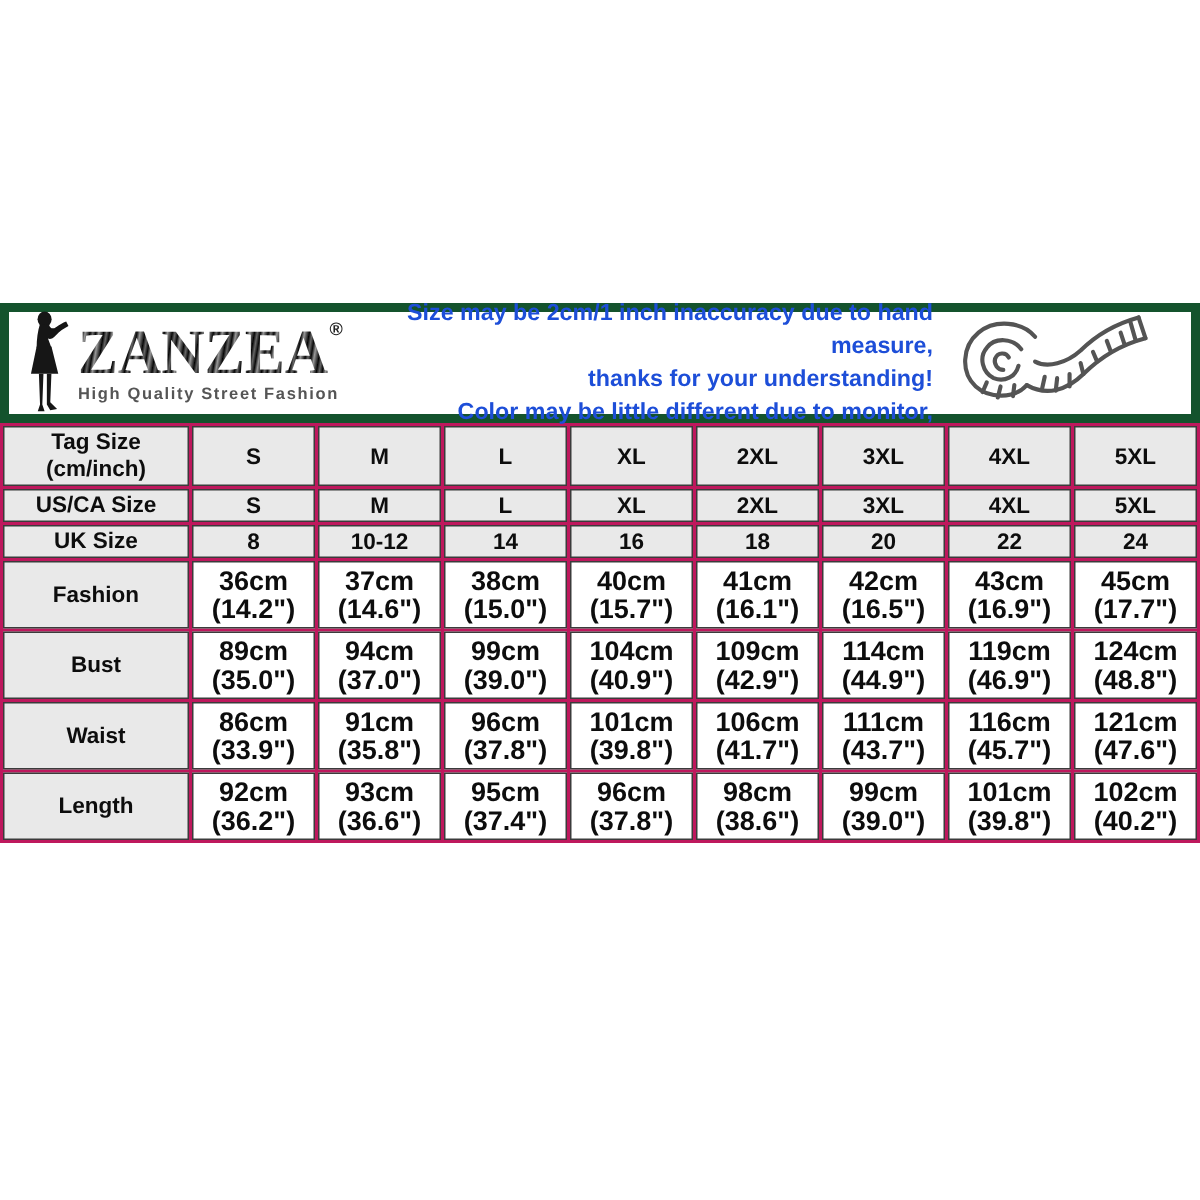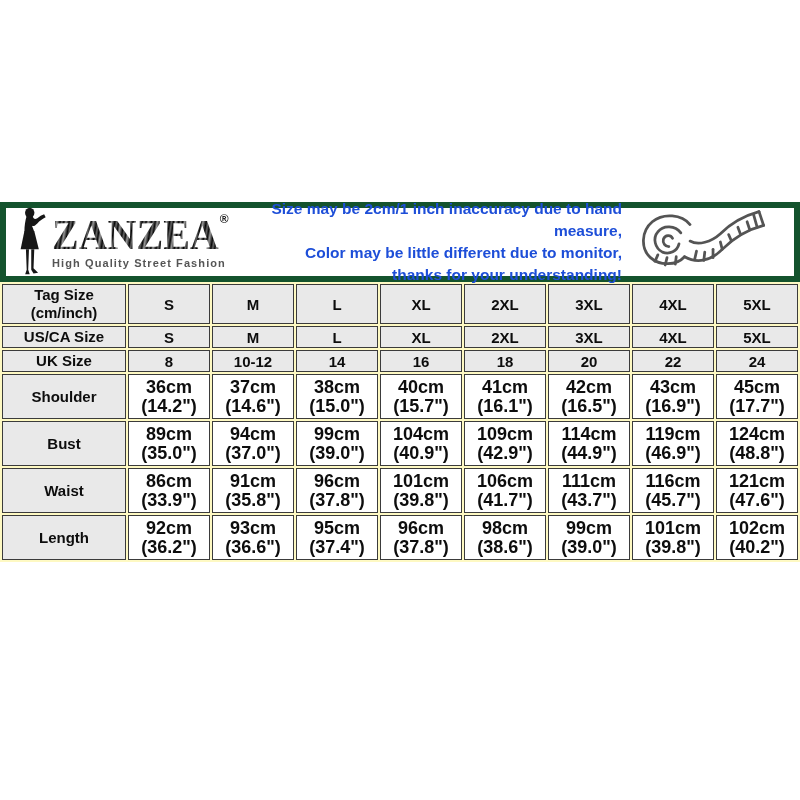--- a/index.html
+++ b/index.html
@@ -44,21 +44,21 @@
     line-height: 22px;
   }
   .tape-wrap { width: 172px; display: flex; justify-content: center; align-items: center; padding-right: 12px; }
 
   
   table.size-table {
     width: 800px;
     table-layout: fixed;
     border-collapse: separate;
     border-spacing: 2px;
-    background: #fef9c3;
+    background: #be185d;
   }
   .size-table td {
     border: 1.5px solid #3b3b3b;
     text-align: center;
     vertical-align: middle;
     font-weight: bold;
     color: #0d0d0d;
     background: #ffffff;
     padding: 1px 0;
   }
@@ -91,22 +91,22 @@
         <div class="brand-line">
           <span class="brand-name">ZANZEA</span>
           <span class="reg-mark">®</span>
         </div>
         <div class="brand-tagline">High Quality Street Fashion</div>
       </div>
     </div>
 
     <div class="disclaimer">
       <div>Size may be 2cm/1 inch inaccuracy due to hand measure,</div>
+      <div>thanks for your understanding!</div>
       <div>Color may be little different due to monitor,</div>
-      <div>thanks for your understanding!</div>
     </div>
 
     <div class="tape-wrap">
       <svg viewBox="0 0 150 78" width="138" height="72" aria-hidden="true">
         <g fill="none" stroke="#545454" stroke-width="3" stroke-linecap="round" stroke-linejoin="round">
           <path d="M62,20 C53,9 33,7 21,17 C9,27 8,46 19,56 C29,65 47,65 56,55"></path>
           <path d="M52,29 C46,21 33,20 27,28 C21,35 24,46 32,50 C40,53 48,49 50,41"></path>
           <path d="M43,35 C41,31 35,31 33,36 C32,40 35,44 39,44"></path>
           <path d="M56,55 C70,63 85,59 97,47 C109,35 123,26 142,21"></path>
           <path d="M142,21 L137,6"></path>
@@ -223,21 +223,21 @@
           </td>
           <td class="shaded">
             <div>22</div>
           </td>
           <td class="shaded">
             <div>24</div>
           </td>
         </tr>
         <tr class="row-measure">
           <td class="label-cell shaded">
-            <div>Shoulder</div>
+            <div>Fashion</div>
           </td>
           <td>
             <div>36cm</div>
             <div>(14.2")</div>
           </td>
           <td>
             <div>37cm</div>
             <div>(14.6")</div>
           </td>
           <td>

